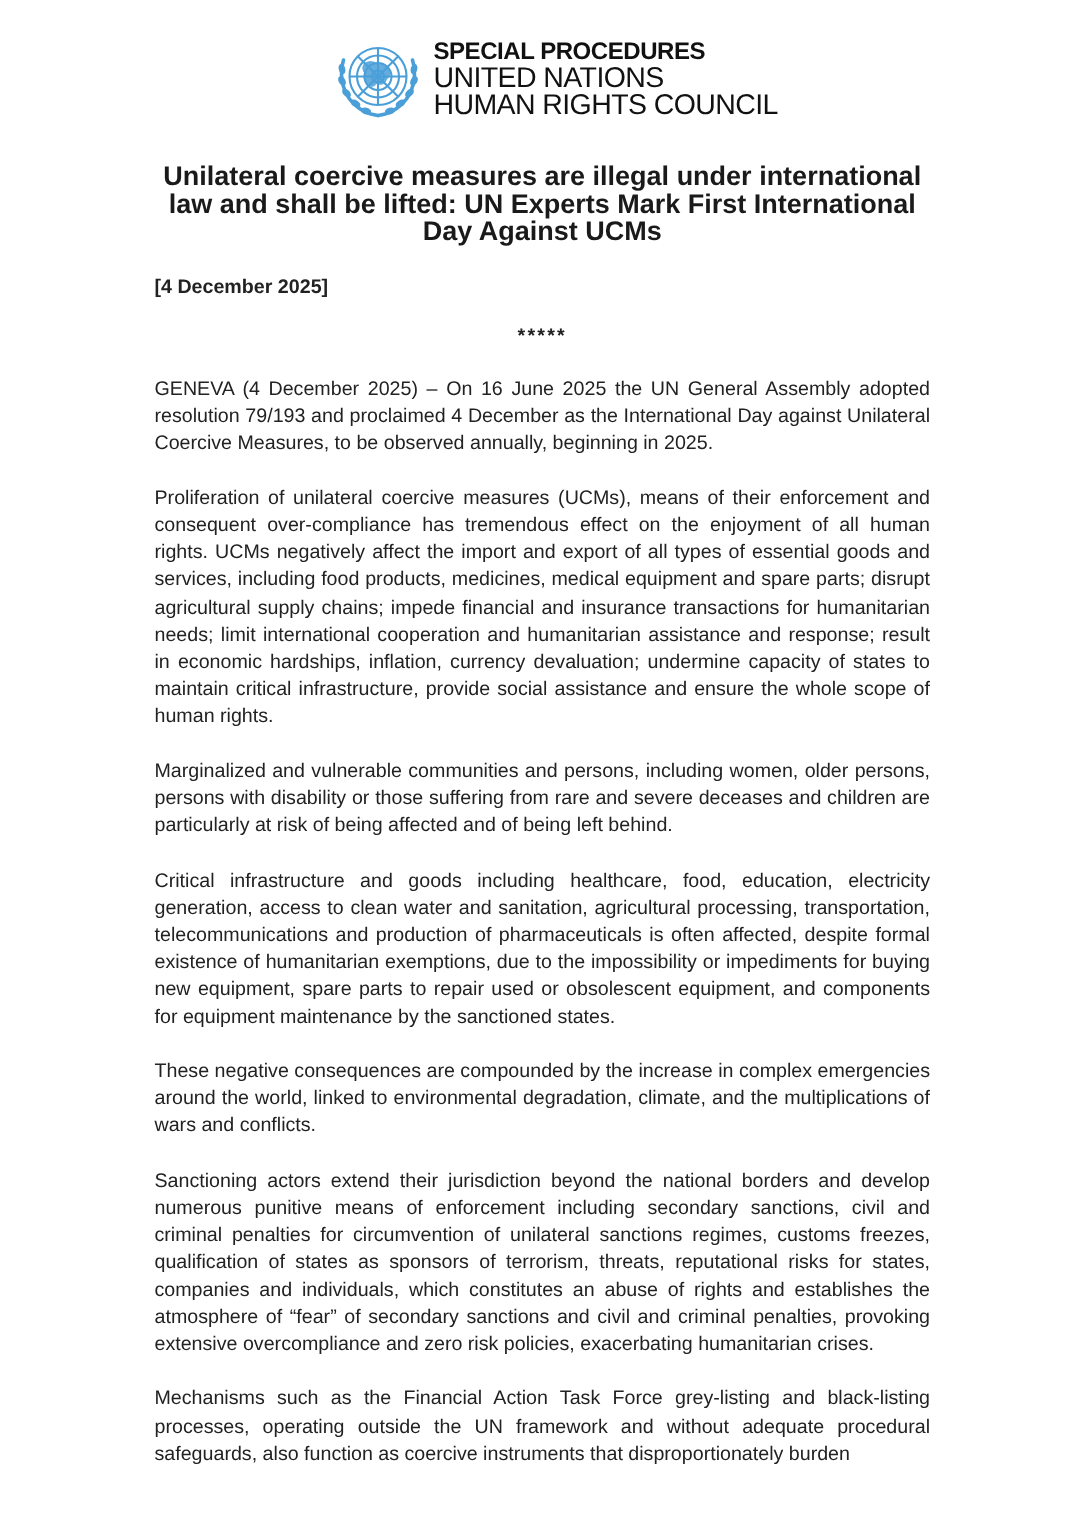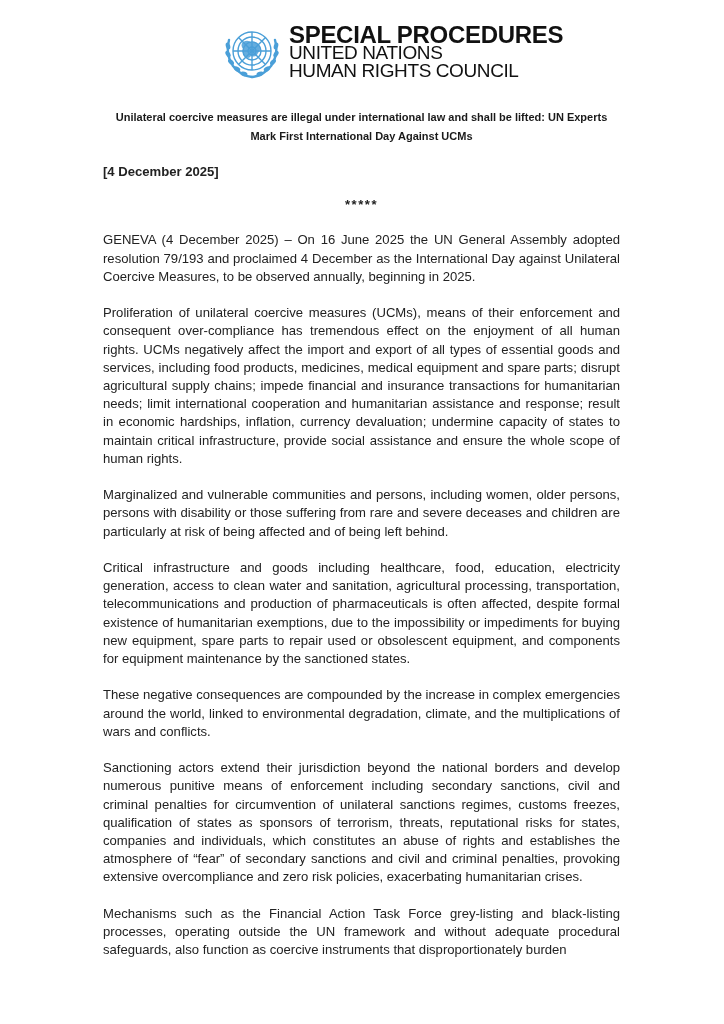--- a/index.html
+++ b/index.html
@@ -30,41 +30,41 @@
     }
     .org-text {
       display: flex;
       flex-direction: column;
       line-height: 18px;
       color: #111;
     }
     .org-line1 {
       font-family: "Liberation Sans", sans-serif;
       font-weight: bold;
-      font-size: 24px;
+      font-size: 16px;
       letter-spacing: -0.3px;
     }
     .org-line2, .org-line3 {
       font-family: "Liberation Sans", sans-serif;
       font-size: 19px;
       letter-spacing: -0.4px;
     }
     .content {
       position: absolute;
       left: 103px;
       top: 108px;
       width: 517px;
       font-size: 13.1px;
       line-height: 18.2px;
       color: #222;
     }
     .title {
       text-align: center;
       font-weight: bold;
-      font-size: 11px;
+      font-size: 18px;
       line-height: 18.5px;
       margin: 0 0 18px 0;
       color: #1a1a1a;
     }
     .date-line {
       text-align: left;
       font-weight: bold;
       margin: 0 0 15px 0;
     }
     .stars {

